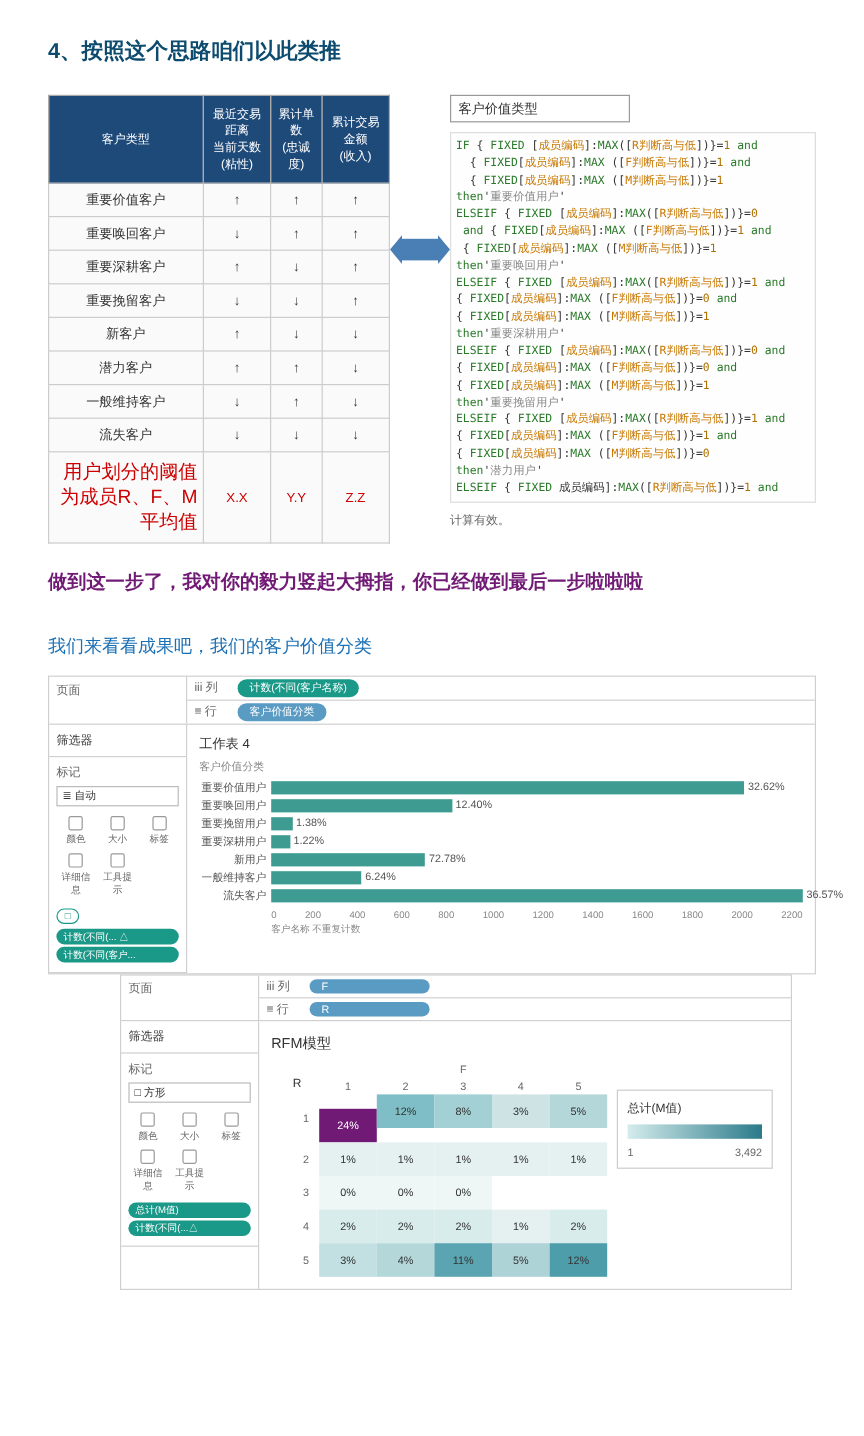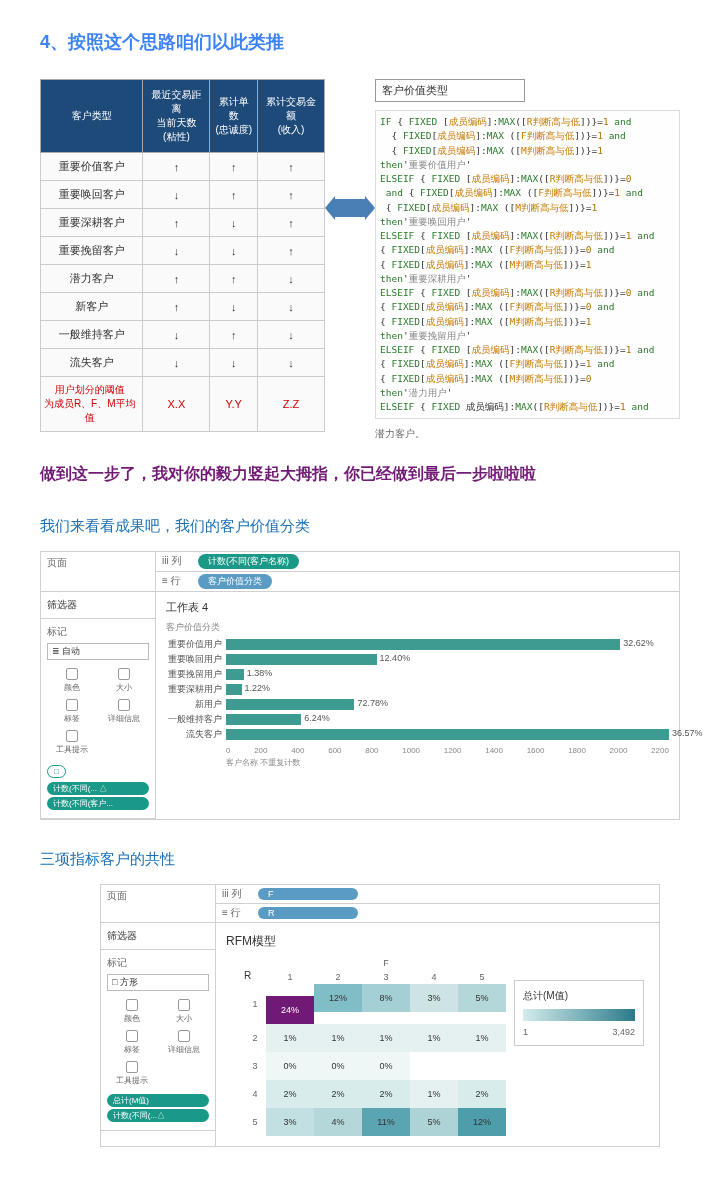--- a/index.html
+++ b/index.html
@@ -1,23 +1,23 @@
 <!DOCTYPE html>
 <html><head>
 <meta charset="utf-8">
 <style>
 *{box-sizing:border-box;margin:0;padding:0}
 body{font-family:"Microsoft YaHei",Arial,sans-serif;font-size:12px;background:#fff;width:720px;color:#333}
 .page{padding:30px 40px}
-.h-title{color:#3b82f6;font-size:18px;font-weight:bold;margin-bottom:25px}
+.h-title{color:#0c4a6e;font-size:18px;font-weight:bold;margin-bottom:25px}
 .section-row{display:flex;gap:10px;align-items:flex-start;margin-bottom:20px}
 .tbl{border-collapse:collapse;font-size:11px;width:285px}
 .tbl th{background:#1e4a7a;color:#fff;padding:8px 4px;text-align:center;font-weight:normal;font-size:10px;border:1px solid #aaa}
 .tbl td{border:1px solid #ccc;padding:6px 4px;text-align:center;font-size:11px;background:#fafafa}
-.tbl .lbl-row td:first-child{color:#c00;font-size:10px;text-align:center;padding-left:0}
+.tbl .lbl-row td:first-child{color:#c00;font-size:16px;text-align:right;padding-left:0}
 .tbl .lbl-row td{color:#c00}
 .arrow-dbl{width:30px;height:18px;background:#4a7fb5;position:relative;margin-top:120px;align-self:flex-start}
 .arrow-dbl:before,.arrow-dbl:after{content:"";position:absolute;width:0;height:0;border-top:12px solid transparent;border-bottom:12px solid transparent;top:-3px}
 .arrow-dbl:before{left:-10px;border-right:10px solid #4a7fb5}
 .arrow-dbl:after{right:-10px;border-left:10px solid #4a7fb5}
 .code-col{flex:1;font-size:10px}
 .field-box{border:1px solid #999;padding:3px 6px;width:150px;margin-bottom:8px;font-size:11px;background:#fff}
 .code-area{font-family:Consolas,monospace;font-size:9.5px;line-height:1.5;white-space:pre;color:#333;border:1px solid #ddd;padding:4px;background:#fefefe;overflow:hidden}
 .kw{color:#2a7a2a}.fn{color:#2a7a2a}.lit{color:#b07000}.fld{color:#c77700}.str{color:#888}
 .calc-ok{color:#666;font-size:10px;margin-top:8px}
@@ -30,21 +30,21 @@
 .tp-shelf{display:flex;align-items:center;border-bottom:1px solid #d0d0d0;padding:2px 6px;gap:6px}
 .tp-shelf:last-child{border-bottom:none}
 .shelf-lbl{font-size:10px;color:#666;width:30px}
 .pill{background:#1a9988;color:#fff;border-radius:9px;padding:1px 10px;font-size:9px;display:inline-block}
 .pill-blue{background:#5a9bc4}
 .tp-body{display:flex}
 .tp-left{width:115px;border-right:1px solid #d0d0d0}
 .tp-left-sec{border-bottom:1px solid #d0d0d0;padding:6px}
 .mk-title{font-size:10px;color:#666;margin-bottom:4px}
 .mk-sel{border:1px solid #bbb;padding:1px 4px;font-size:9px;background:#fff}
-.mk-grid{display:grid;grid-template-columns:repeat(2,1fr);gap:2px;margin-top:6px}
+.mk-grid{display:grid;grid-template-columns:repeat(3,1fr);gap:2px;margin-top:6px}
 .mk-cell{font-size:8px;text-align:center;color:#666;padding:2px}
 .mk-ico{display:block;width:12px;height:12px;margin:0 auto 2px;border:1px solid #999;border-radius:2px}
 .pill-sm{background:#1a9988;color:#fff;border-radius:8px;padding:1px 6px;font-size:8px;display:block;margin:2px 0;text-align:left}
 .pill-sm-o{background:#fff;color:#1a9988;border:1px solid #1a9988}
 .tp-chart{flex:1;padding:8px 10px}
 .chart-title{font-size:11px;margin-bottom:6px}
 .chart-sub{font-size:9px;color:#888;margin-bottom:4px}
 .bar-row{display:flex;align-items:center;margin-bottom:1px;height:14px}
 .bar-lbl{width:60px;font-size:9px;text-align:right;padding-right:4px;color:#555}
 .bar-track{flex:1;position:relative;height:12px}
@@ -101,29 +101,29 @@
             <td>↓</td>
             <td>↑</td>
           </tr>
           <tr>
             <td>重要挽留客户</td>
             <td>↓</td>
             <td>↓</td>
             <td>↑</td>
           </tr>
           <tr>
+            <td>新客户</td>
+            <td>↑</td>
+            <td>↓</td>
+            <td>↓</td>
+          </tr>
+          <tr>
             <td>潜力客户</td>
             <td>↑</td>
             <td>↑</td>
-            <td>↓</td>
-          </tr>
-          <tr>
-            <td>新客户</td>
-            <td>↑</td>
-            <td>↓</td>
             <td>↓</td>
           </tr>
           <tr>
             <td>一般维持客户</td>
             <td>↓</td>
             <td>↑</td>
             <td>↓</td>
           </tr>
           <tr>
             <td>流失客户</td>
@@ -156,21 +156,21 @@
 <span class="kw">then</span>'<span class="str">重要深耕用户</span>'
 <span class="kw">ELSEIF</span> { <span class="fn">FIXED</span> [<span class="fld">成员编码</span>]:<span class="fn">MAX</span>([<span class="fld">R判断高与低</span>])}=<span class="lit">0</span> <span class="kw">and</span>
 { <span class="fn">FIXED</span>[<span class="fld">成员编码</span>]:<span class="fn">MAX</span> ([<span class="fld">F判断高与低</span>])}=<span class="lit">0</span> <span class="kw">and</span>
 { <span class="fn">FIXED</span>[<span class="fld">成员编码</span>]:<span class="fn">MAX</span> ([<span class="fld">M判断高与低</span>])}=<span class="lit">1</span>
 <span class="kw">then</span>'<span class="str">重要挽留用户</span>'
 <span class="kw">ELSEIF</span> { <span class="fn">FIXED</span> [<span class="fld">成员编码</span>]:<span class="fn">MAX</span>([<span class="fld">R判断高与低</span>])}=<span class="lit">1</span> <span class="kw">and</span>
 { <span class="fn">FIXED</span>[<span class="fld">成员编码</span>]:<span class="fn">MAX</span> ([<span class="fld">F判断高与低</span>])}=<span class="lit">1</span> <span class="kw">and</span>
 { <span class="fn">FIXED</span>[<span class="fld">成员编码</span>]:<span class="fn">MAX</span> ([<span class="fld">M判断高与低</span>])}=<span class="lit">0</span>
 <span class="kw">then</span>'<span class="str">潜力用户</span>'
 <span class="kw">ELSEIF</span> { <span class="fn">FIXED</span> 成员编码]:<span class="fn">MAX</span>([<span class="fld">R判断高与低</span>])}=<span class="lit">1</span> <span class="kw">and</span></div>
-      <div class="calc-ok">潜力客户。</div>
+      <div class="calc-ok">计算有效。</div>
     </div>
   </div>
 
   <div class="praise">做到这一步了，我对你的毅力竖起大拇指，你已经做到最后一步啦啦啦</div>
 
   <div class="sub-title">我们来看看成果吧，我们的客户价值分类</div>
 
   <div class="tbl-panel">
     <div class="tp-top">
       <div class="tp-side">页面</div>
@@ -278,21 +278,20 @@
             <span>1600</span>
             <span>1800</span>
             <span>2000</span>
             <span>2200</span>
           </div>
         <div class="axis-lbl">客户名称 不重复计数</div>
       </div>
     </div>
   </div>
 
-  <div class="sub-title" style="margin-top:30px">三项指标客户的共性</div>
 
   <div class="tbl-panel rel" style="margin-left:60px;width:560px">
     <div class="tp-top">
       <div class="tp-side">页面</div>
       <div class="tp-main">
         <div class="tp-shelf">
             <span class="shelf-lbl">iii 列</span>
             <span class="pill pill-blue" style="min-width:100px">F</span>
           </div>
         <div class="tp-shelf">

